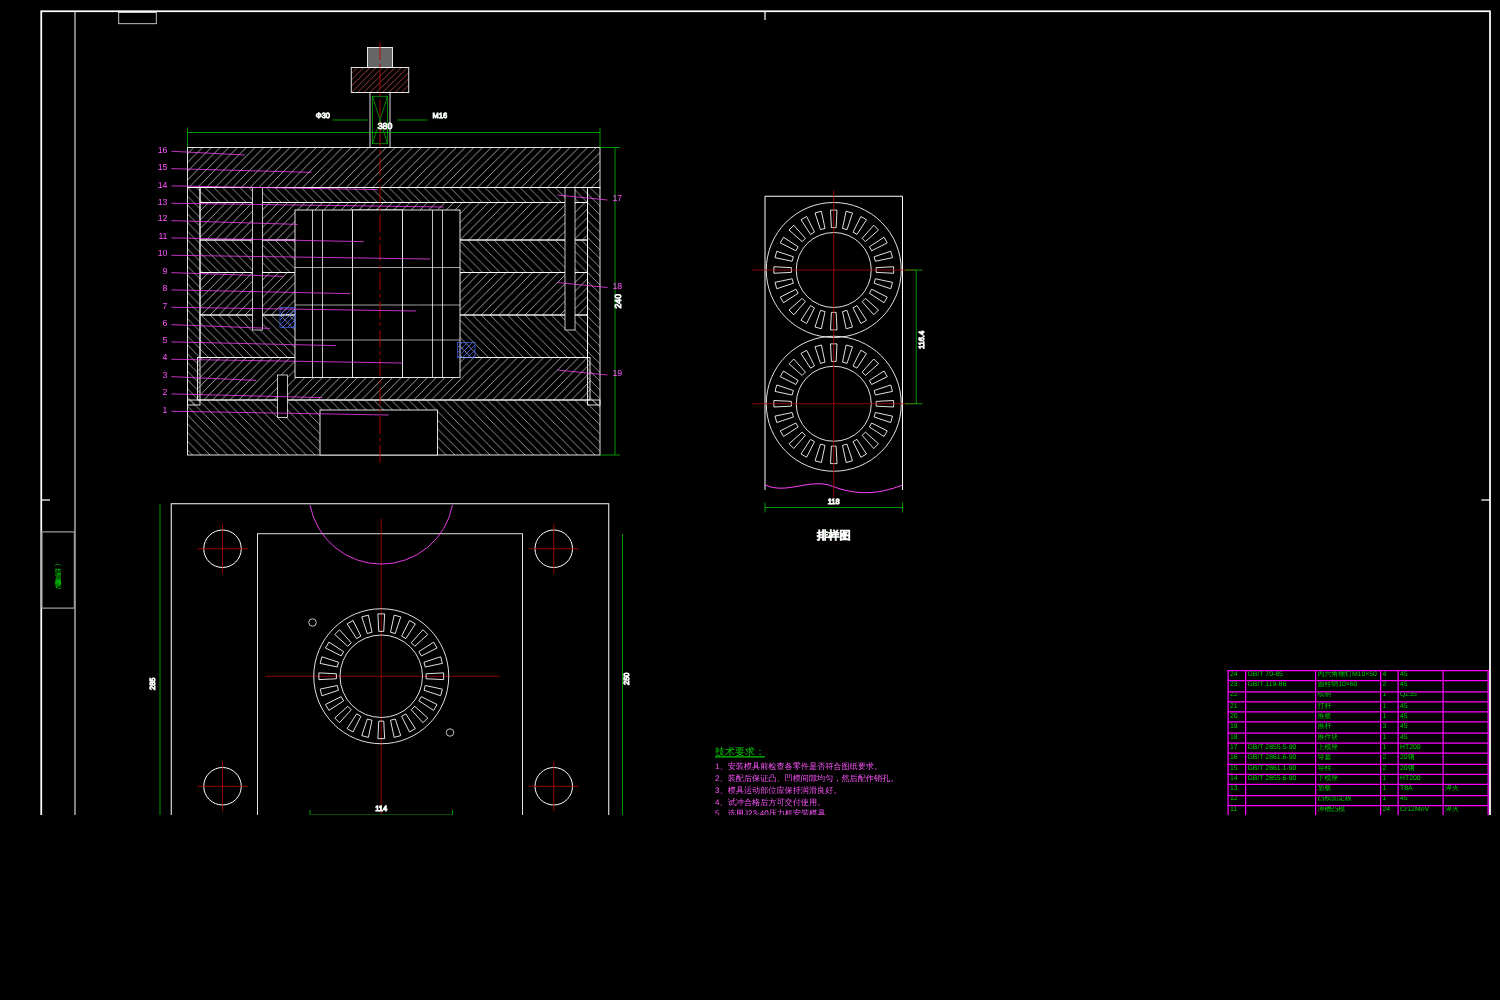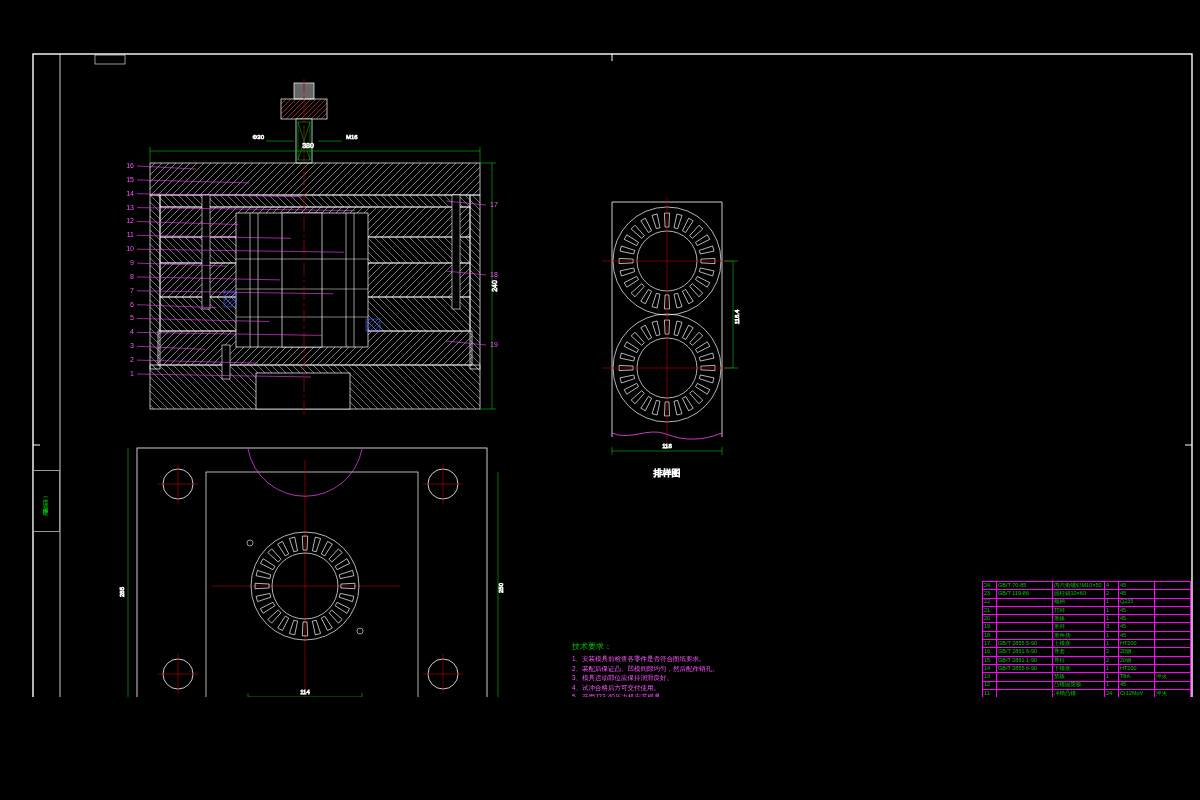--- a/index.html
+++ b/index.html
@@ -1,33 +1,33 @@
 <!DOCTYPE html>
 <html><head>
 <meta charset="utf-8">
 <style>
   html,body{margin:0;padding:0;background:#000;}
   .stage{position:relative;width:1200px;height:652px;background:#000;overflow:hidden;
-         font-family:"Liberation Sans",sans-serif;margin-top:45px;}
+         font-family:"Liberation Sans",sans-serif;}
   svg text{font-family:"Liberation Sans",sans-serif;}
   .dim{fill:#00c800;font-size:7px;}
   .dim-s{fill:#00c800;font-size:6px;}
   .glabel{fill:#00c800;font-size:9px;}
   [data-teeth] polygon{fill:none;stroke:#fff;stroke-width:0.7;}
   #leaders-left line,#leaders-right line{stroke:#ff44ff;stroke-width:0.6;}
 
   
   .callouts{position:absolute;display:flex;flex-direction:column;justify-content:space-between;
             color:#ff55ff;font-size:7px;line-height:8px;text-align:right;pointer-events:none;}
   .callouts.left{left:118px;top:117px;height:216px;width:16px;}
   .callouts.right{left:490px;top:156px;height:148px;width:16px;text-align:left;}
 
   
   .tech{position:absolute;left:572px;top:596px;white-space:nowrap;}
-  .tech-title{color:#00c800;font-size:8px;margin-bottom:2px;}
+  .tech-title{color:#00c800;font-size:8px;margin-bottom:2px;text-decoration:underline;}
   .tech-item{color:#ff55ff;font-size:6.5px;line-height:9.5px;}
 
   
   table.bom{position:absolute;left:982px;top:536px;width:208px;height:200px;
             border-collapse:collapse;table-layout:fixed;}
   table.bom td{border:0.5px solid #ff00ff;color:#00c800;font-size:5.5px;line-height:1;
                padding:0 1px;overflow:hidden;white-space:nowrap;height:7.3px;}
   table.bom .hdr td{text-align:center;}
 
   

